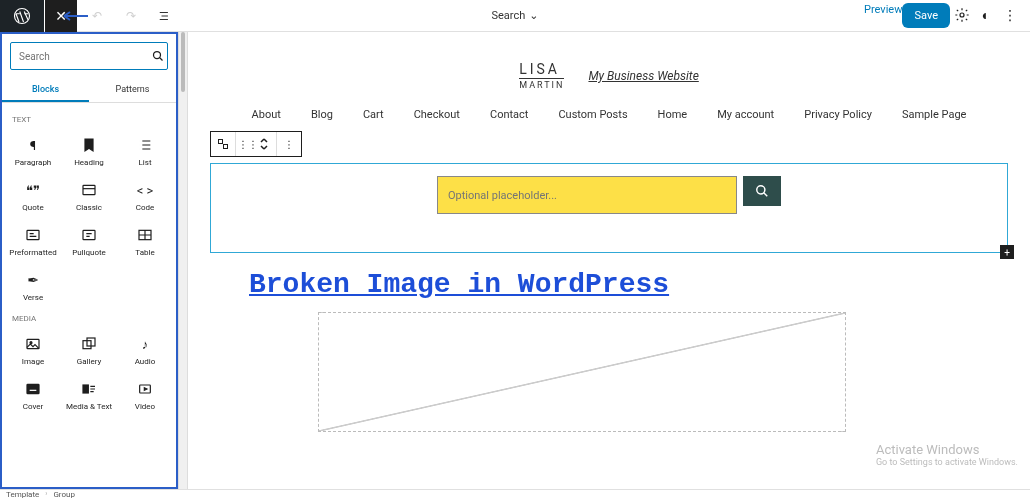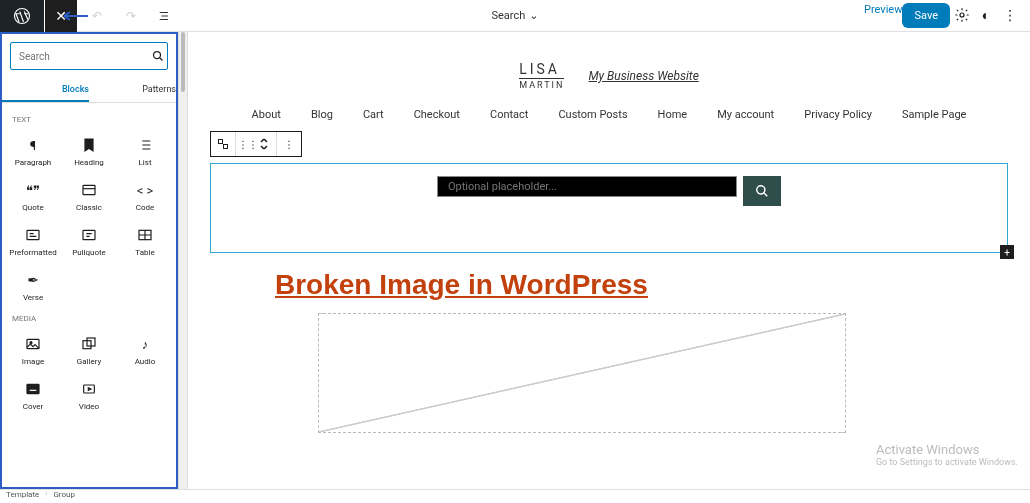--- a/index.html
+++ b/index.html
@@ -18,21 +18,21 @@
 .save-btn { background: #007cba; color: #fff; font-size: 11px; padding: 6px 12px; border-radius: 6px; cursor: pointer; }
 .icon-btn { width: 24px; height: 24px; display: flex; align-items: center; justify-content: center; color: #1e1e1e; cursor: pointer; font-size: 14px; }
 
 .main-area { display: flex; height: calc(100% - 32px - 14px); }
 
 .inserter-panel { width: 178px; border: 2px solid #2b5ec7; background: #fff; display: flex; flex-direction: column; position: relative; }
 .inserter-search { margin: 8px; border: 1px solid #007cba; border-radius: 2px; display: flex; align-items: center; height: 28px; padding: 0 8px; }
 .inserter-search input { border: none; outline: none; flex: 1; font-size: 10px; color: #757575; }
 .inserter-search .sicon { font-size: 12px; color: #1e1e1e; }
 .inserter-tabs { display: flex; border-bottom: 1px solid #ddd; }
-.inserter-tab { flex: 1; text-align: right; font-size: 9px; padding: 6px 0; color: #333; cursor: pointer; }
+.inserter-tab { flex: 1; text-align: center; font-size: 9px; padding: 6px 0; color: #333; cursor: pointer; }
 .inserter-tab.active { color: #007cba; border-bottom: 2px solid #007cba; font-weight: 500; }
 .inserter-body { flex: 1; overflow-y: auto; padding: 6px 4px; }
 .block-cat { font-size: 8px; color: #757575; text-transform: uppercase; padding: 6px 6px; }
 .block-grid { display: grid; grid-template-columns: repeat(3, 1fr); gap: 2px; }
 .block-item { display: flex; flex-direction: column; align-items: center; padding: 6px 2px; cursor: pointer; border-radius: 2px; }
 .block-icon { width: 18px; height: 18px; display: flex; align-items: center; justify-content: center; color: #1e1e1e; font-size: 14px; margin-bottom: 4px; }
 .block-label { font-size: 8px; color: #1e1e1e; text-align: center; }
 
 .panel-divider { width: 10px; background: #f0f0f0; border-left: 1px solid #ddd; border-right: 1px solid #ddd; position: relative; }
 .panel-divider::before { content: ""; position: absolute; top: 0; left: 2px; width: 4px; height: 60px; background: #bbb; border-radius: 2px; }
@@ -48,25 +48,25 @@
 .nav-row2 { display: flex; gap: 18px; justify-content: flex-end; font-size: 11px; color: #333; padding-right: 150px; margin-bottom: 30px; }
 .nav-row2 span { cursor: pointer; }
 
 .block-toolbar { margin-left: 22px; display: inline-flex; border: 1px solid #1e1e1e; background: #fff; height: 26px; }
 .bt-seg { display: flex; align-items: center; padding: 0 6px; border-right: 1px solid #ddd; gap: 4px; }
 .bt-seg:last-child { border-right: none; }
 .bt-icon { width: 12px; height: 12px; display: flex; align-items: center; justify-content: center; font-size: 10px; color: #1e1e1e; }
 
 .selected-block { margin: 6px 22px 0 22px; border: 1.5px solid #30a8d6; padding: 12px; min-height: 90px; display: flex; align-items: flex-start; justify-content: center; position: relative; }
 .search-widget { display: flex; }
-.search-input { width: 300px; height: 21px; border: 1px solid #888; padding: 0 10px; font-size: 11px; color: #757575; background: #000000; }
+.search-input { width: 300px; height: 38px; border: 1px solid #888; padding: 0 10px; font-size: 11px; color: #757575; background: #fde047; }
 .search-submit { width: 38px; height: 30px; margin-left: 6px; background: #2e4d4b; display: flex; align-items: center; justify-content: center; color: #fff; font-size: 12px; }
 .add-block-btn { position: absolute; right: -7px; bottom: -7px; width: 14px; height: 14px; background: #1e1e1e; color: #fff; display: flex; align-items: center; justify-content: center; font-size: 10px; cursor: pointer; }
 
-.post-title { font-family: Liberation Sans, sans-serif; font-size: 28px; color: #c2410c; text-decoration: underline; margin: 16px 0 12px 87px; }
+.post-title { font-family: Liberation Mono, monospace; font-size: 28px; color: #1d4ed8; text-decoration: underline; margin: 16px 0 12px 61px; }
 .broken-img { margin-left: 130px; width: 528px; height: 120px; border: 1px dashed #bbb; position: relative; background: linear-gradient(to bottom right, transparent 49.5%, #ccc 49.8%, #ccc 50.2%, transparent 50.5%); }
 
 .watermark { position: absolute; right: 12px; bottom: 22px; color: #bcbcbc; font-size: 13px; text-align: left; pointer-events: none; }
 .watermark .w2 { font-size: 9px; }
 
 .breadcrumb { height: 14px; border-top: 1px solid #e0e0e0; font-size: 8px; color: #555; display: flex; align-items: flex-start; padding-left: 6px; gap: 6px; background: #fff; }
 .breadcrumb .sep { color: #aaa; font-size: 7px; }
 
 svg { display: block; }
 </style>
@@ -237,20 +237,29 @@
             <div class="block-label">Audio</div>
           </div>
           <div class="block-item">
             <div class="block-icon">
               <svg width="16" height="16" viewBox="0 0 24 24" fill="none" stroke="#1e1e1e" stroke-width="1.8">
                 <rect x="3" y="5" width="18" height="14" rx="1" fill="#1e1e1e"></rect>
                 <path d="M7 14h10" stroke="#fff"></path>
               </svg>
             </div>
             <div class="block-label">Cover</div>
+          </div>
+          <div class="block-item">
+            <div class="block-icon">
+              <svg width="16" height="16" viewBox="0 0 24 24" fill="none" stroke="#1e1e1e" stroke-width="1.8">
+                <rect x="3" y="6" width="8" height="12" fill="#1e1e1e"></rect>
+                <path d="M14 8h7M14 12h7M14 16h5"></path>
+              </svg>
+            </div>
+            <div class="block-label">Media &amp; Text</div>
           </div>
           <div class="block-item">
             <div class="block-icon">
               <svg width="16" height="16" viewBox="0 0 24 24" fill="none" stroke="#1e1e1e" stroke-width="1.8">
                 <rect x="4" y="6" width="16" height="12" rx="1"></rect>
                 <path d="M11 10l4 2-4 2z" fill="#1e1e1e"></path>
               </svg>
             </div>
             <div class="block-label">Video</div>
           </div>

